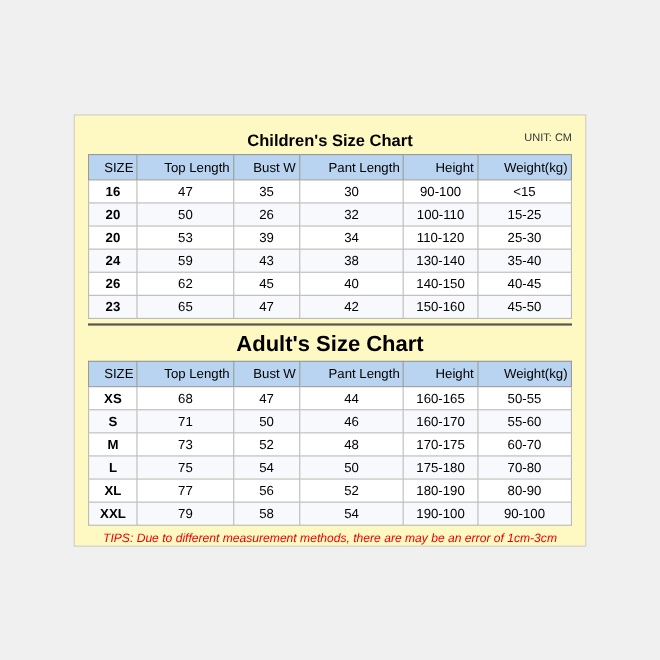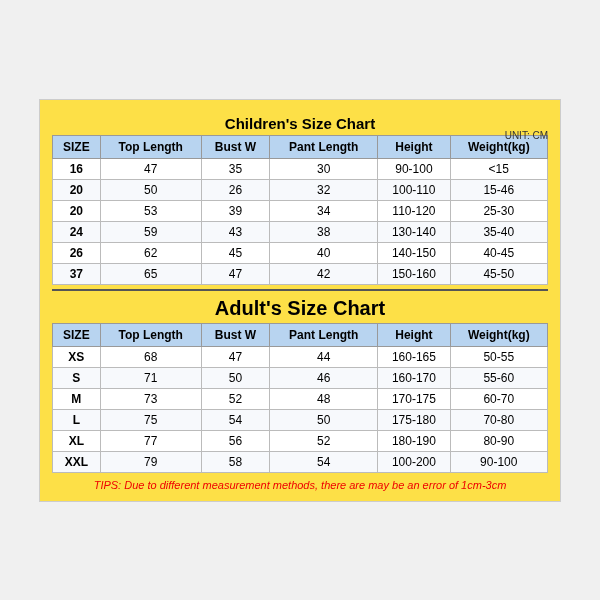--- a/index.html
+++ b/index.html
@@ -6,51 +6,51 @@
     body {
       width: 600px;
       height: 600px;
       background: #f0f0f0;
       display: flex;
       align-items: center;
       justify-content: center;
       font-family: Arial, sans-serif;
     }
     .chart-container {
-      background: #fde047;
+      background: #fef9c3;
       border: 1px solid #ccc;
-      width: 522px;
-      padding: 10px 12px 10px 12px;
+      width: 466px;
+      padding: 10px 12px 0 12px;
     }
     .section-title {
       text-align: center;
       font-weight: bold;
       font-size: 15px;
       padding: 5px 0 3px 0;
       position: relative;
     }
     .unit-label {
       position: absolute;
       right: 0;
-      top: 20px;
+      top: 5px;
       font-size: 10px;
       font-weight: normal;
       color: #333;
     }
     table {
       width: 100%;
       border-collapse: collapse;
       font-size: 12px;
     }
     th {
       background: #b8d4f0;
       border: 1px solid #999;
       padding: 4px 3px;
-      text-align: center;
-      font-weight: bold;
+      text-align: right;
+      font-weight: normal;
       font-size: 12px;
     }
     td {
       border: 1px solid #bbb;
       padding: 3px 3px;
       text-align: center;
       font-size: 12px;
     }
     tr:nth-child(odd) td { background: #fff; }
     tr:nth-child(even) td { background: #f7f9fc; }
@@ -103,21 +103,21 @@
             <td>30</td>
             <td>90-100</td>
             <td>&lt;15</td>
           </tr>
           <tr>
             <td>20</td>
             <td>50</td>
             <td>26</td>
             <td>32</td>
             <td>100-110</td>
-            <td>15-46</td>
+            <td>15-25</td>
           </tr>
           <tr>
             <td>20</td>
             <td>53</td>
             <td>39</td>
             <td>34</td>
             <td>110-120</td>
             <td>25-30</td>
           </tr>
           <tr>
@@ -130,21 +130,21 @@
           </tr>
           <tr>
             <td>26</td>
             <td>62</td>
             <td>45</td>
             <td>40</td>
             <td>140-150</td>
             <td>40-45</td>
           </tr>
           <tr>
-            <td>37</td>
+            <td>23</td>
             <td>65</td>
             <td>47</td>
             <td>42</td>
             <td>150-160</td>
             <td>45-50</td>
           </tr>
         </tbody>
     </table>
   </div>
 
@@ -202,21 +202,21 @@
             <td>56</td>
             <td>52</td>
             <td>180-190</td>
             <td>80-90</td>
           </tr>
           <tr>
             <td>XXL</td>
             <td>79</td>
             <td>58</td>
             <td>54</td>
-            <td>100-200</td>
+            <td>190-100</td>
             <td>90-100</td>
           </tr>
         </tbody>
     </table>
   </div>
 
   <div class="tips">TIPS: Due to different measurement methods, there are may be an error of 1cm-3cm</div>
 </div>
 
 </body></html>

